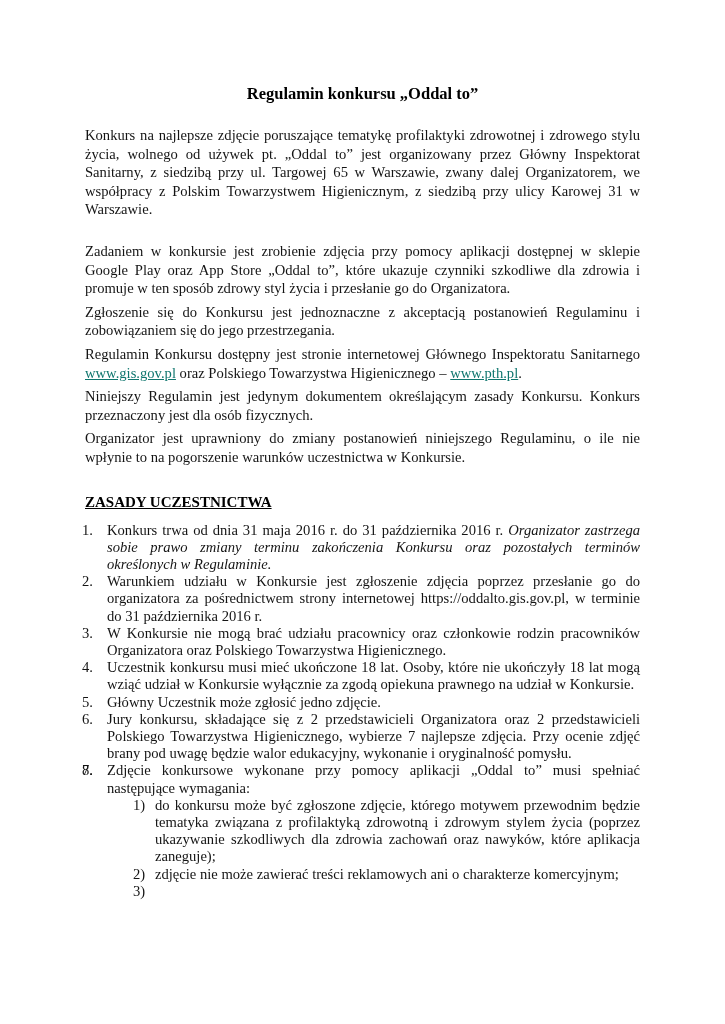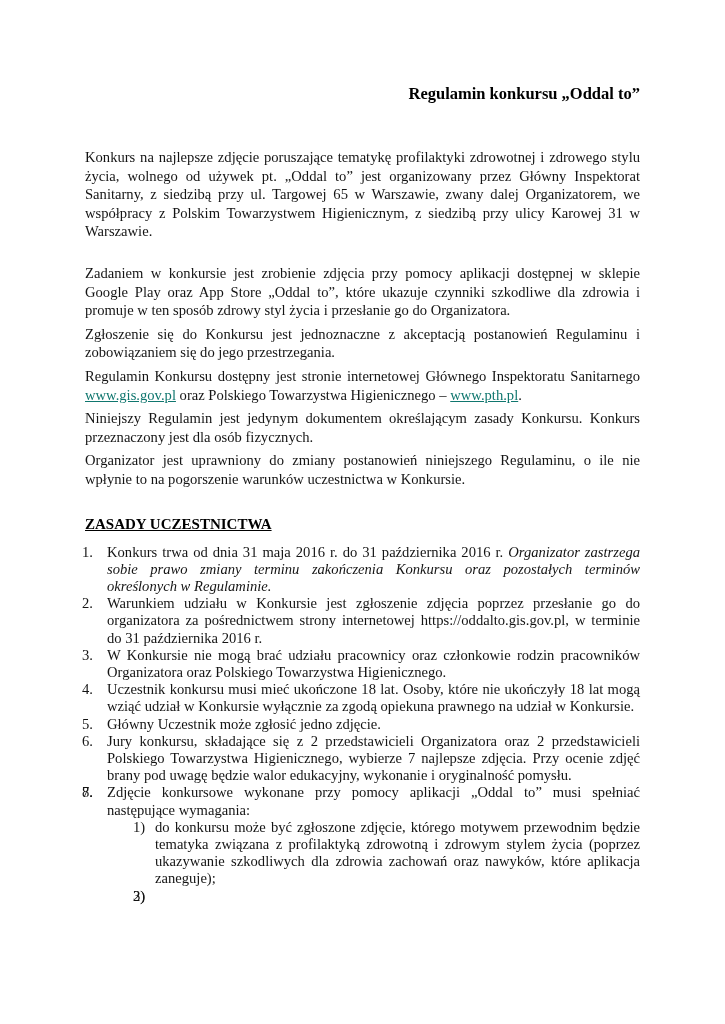--- a/index.html
+++ b/index.html
@@ -19,25 +19,25 @@
     width: 725px;
     height: 1024px;
     padding: 84px 85px 0 85px;
     background: #ffffff;
   }
   .doc-title {
     font-size: 16.5px;
     font-weight: bold;
     margin: 0;
     color: #000000;
-    text-align: right;
+    text-align: center;
     line-height: 20px;
   }
   .paragraphs {
-    margin-top: 44px;
+    margin-top: 22px;
   }
   .paragraphs p {
     margin: 0 0 5px 0;
     font-size: 14.6px;
     line-height: 18.6px;
     text-align: justify;
   }
   .paragraphs p:nth-child(2) {
     margin-top: 23px;
   }
@@ -111,17 +111,17 @@
   <ol class="rules" id="rules-list">
       <li><span class="rule-number">1.</span><span>Konkurs trwa od dnia 31 maja 2016 r. do 31 października 2016 r. </span><span class="italic">Organizator zastrzega sobie prawo zmiany terminu zakończenia Konkursu oraz pozostałych terminów określonych w Regulaminie.</span></li>
       <li><span class="rule-number">2.</span><span>Warunkiem udziału w Konkursie jest zgłoszenie zdjęcia poprzez przesłanie go do organizatora za pośrednictwem strony internetowej https://oddalto.gis.gov.pl, w terminie do 31 października 2016 r.</span></li>
       <li><span class="rule-number">3.</span><span>W Konkursie nie mogą brać udziału pracownicy oraz członkowie rodzin pracowników Organizatora oraz Polskiego Towarzystwa Higienicznego.</span></li>
       <li><span class="rule-number">4.</span><span>Uczestnik konkursu musi mieć ukończone 18 lat. Osoby, które nie ukończyły 18 lat mogą wziąć udział w Konkursie wyłącznie za zgodą opiekuna prawnego na udział w Konkursie.</span></li>
       <li><span class="rule-number">5.</span><span>Główny Uczestnik może zgłosić jedno zdjęcie.</span></li>
       <li><span class="rule-number">6.</span><span>Jury konkursu, składające się z 2 przedstawicieli Organizatora oraz 2 przedstawicieli Polskiego Towarzystwa Higienicznego, wybierze 7 najlepsze zdjęcia. Przy ocenie zdjęć brany pod uwagę będzie walor edukacyjny, wykonanie i oryginalność pomysłu.</span></li>
       <li><span class="rule-number">7.</span></li>
       <li><span class="rule-number">8.</span><span>Zdjęcie konkursowe wykonane przy pomocy aplikacji „Oddal to” musi spełniać następujące wymagania:</span><ol class="subrules">
           <li><span class="subrule-number">1)</span><span>do konkursu może być zgłoszone zdjęcie, którego motywem przewodnim będzie tematyka związana z profilaktyką zdrowotną i zdrowym stylem życia (poprzez ukazywanie szkodliwych dla zdrowia zachowań oraz nawyków, które aplikacja zaneguje);</span></li>
-          <li><span class="subrule-number">2)</span></li>
+          <li><span class="subrule-number">2)</span><span>zdjęcie nie może zawierać treści reklamowych ani o charakterze komercyjnym;</span></li>
           <li><span class="subrule-number">3)</span></li>
         </ol></li>
     </ol>
 </div>
 
 </body></html>

